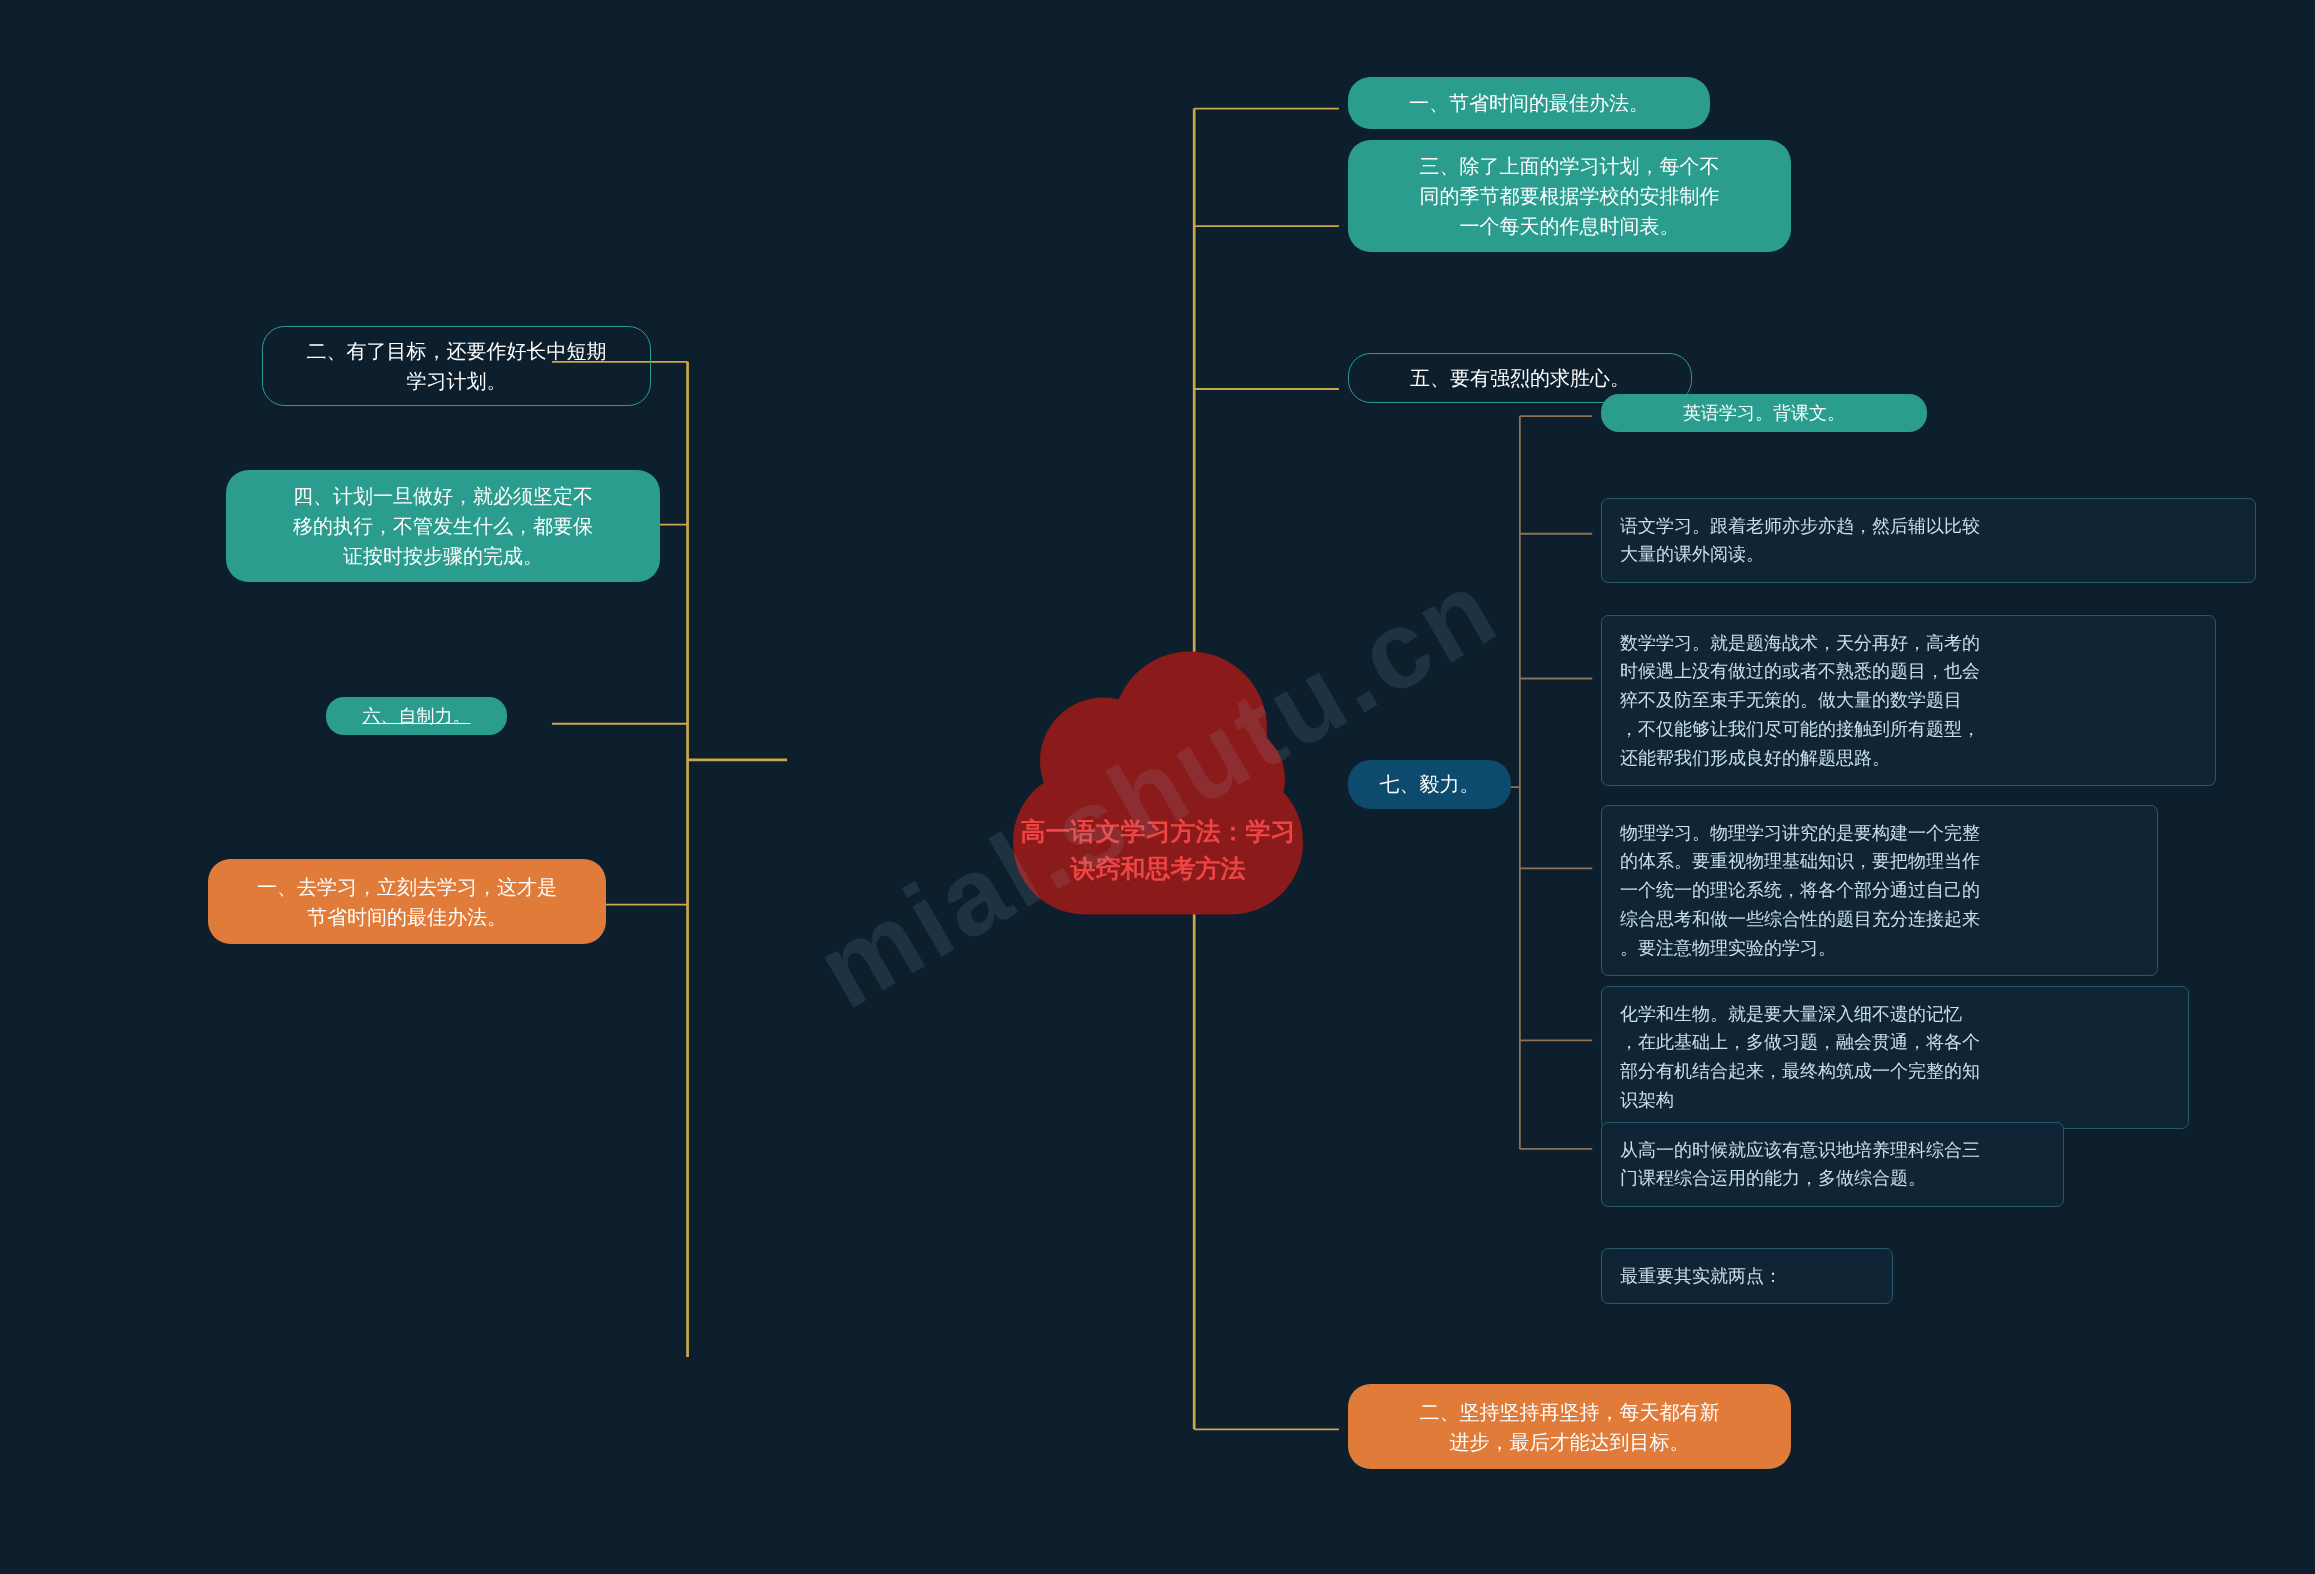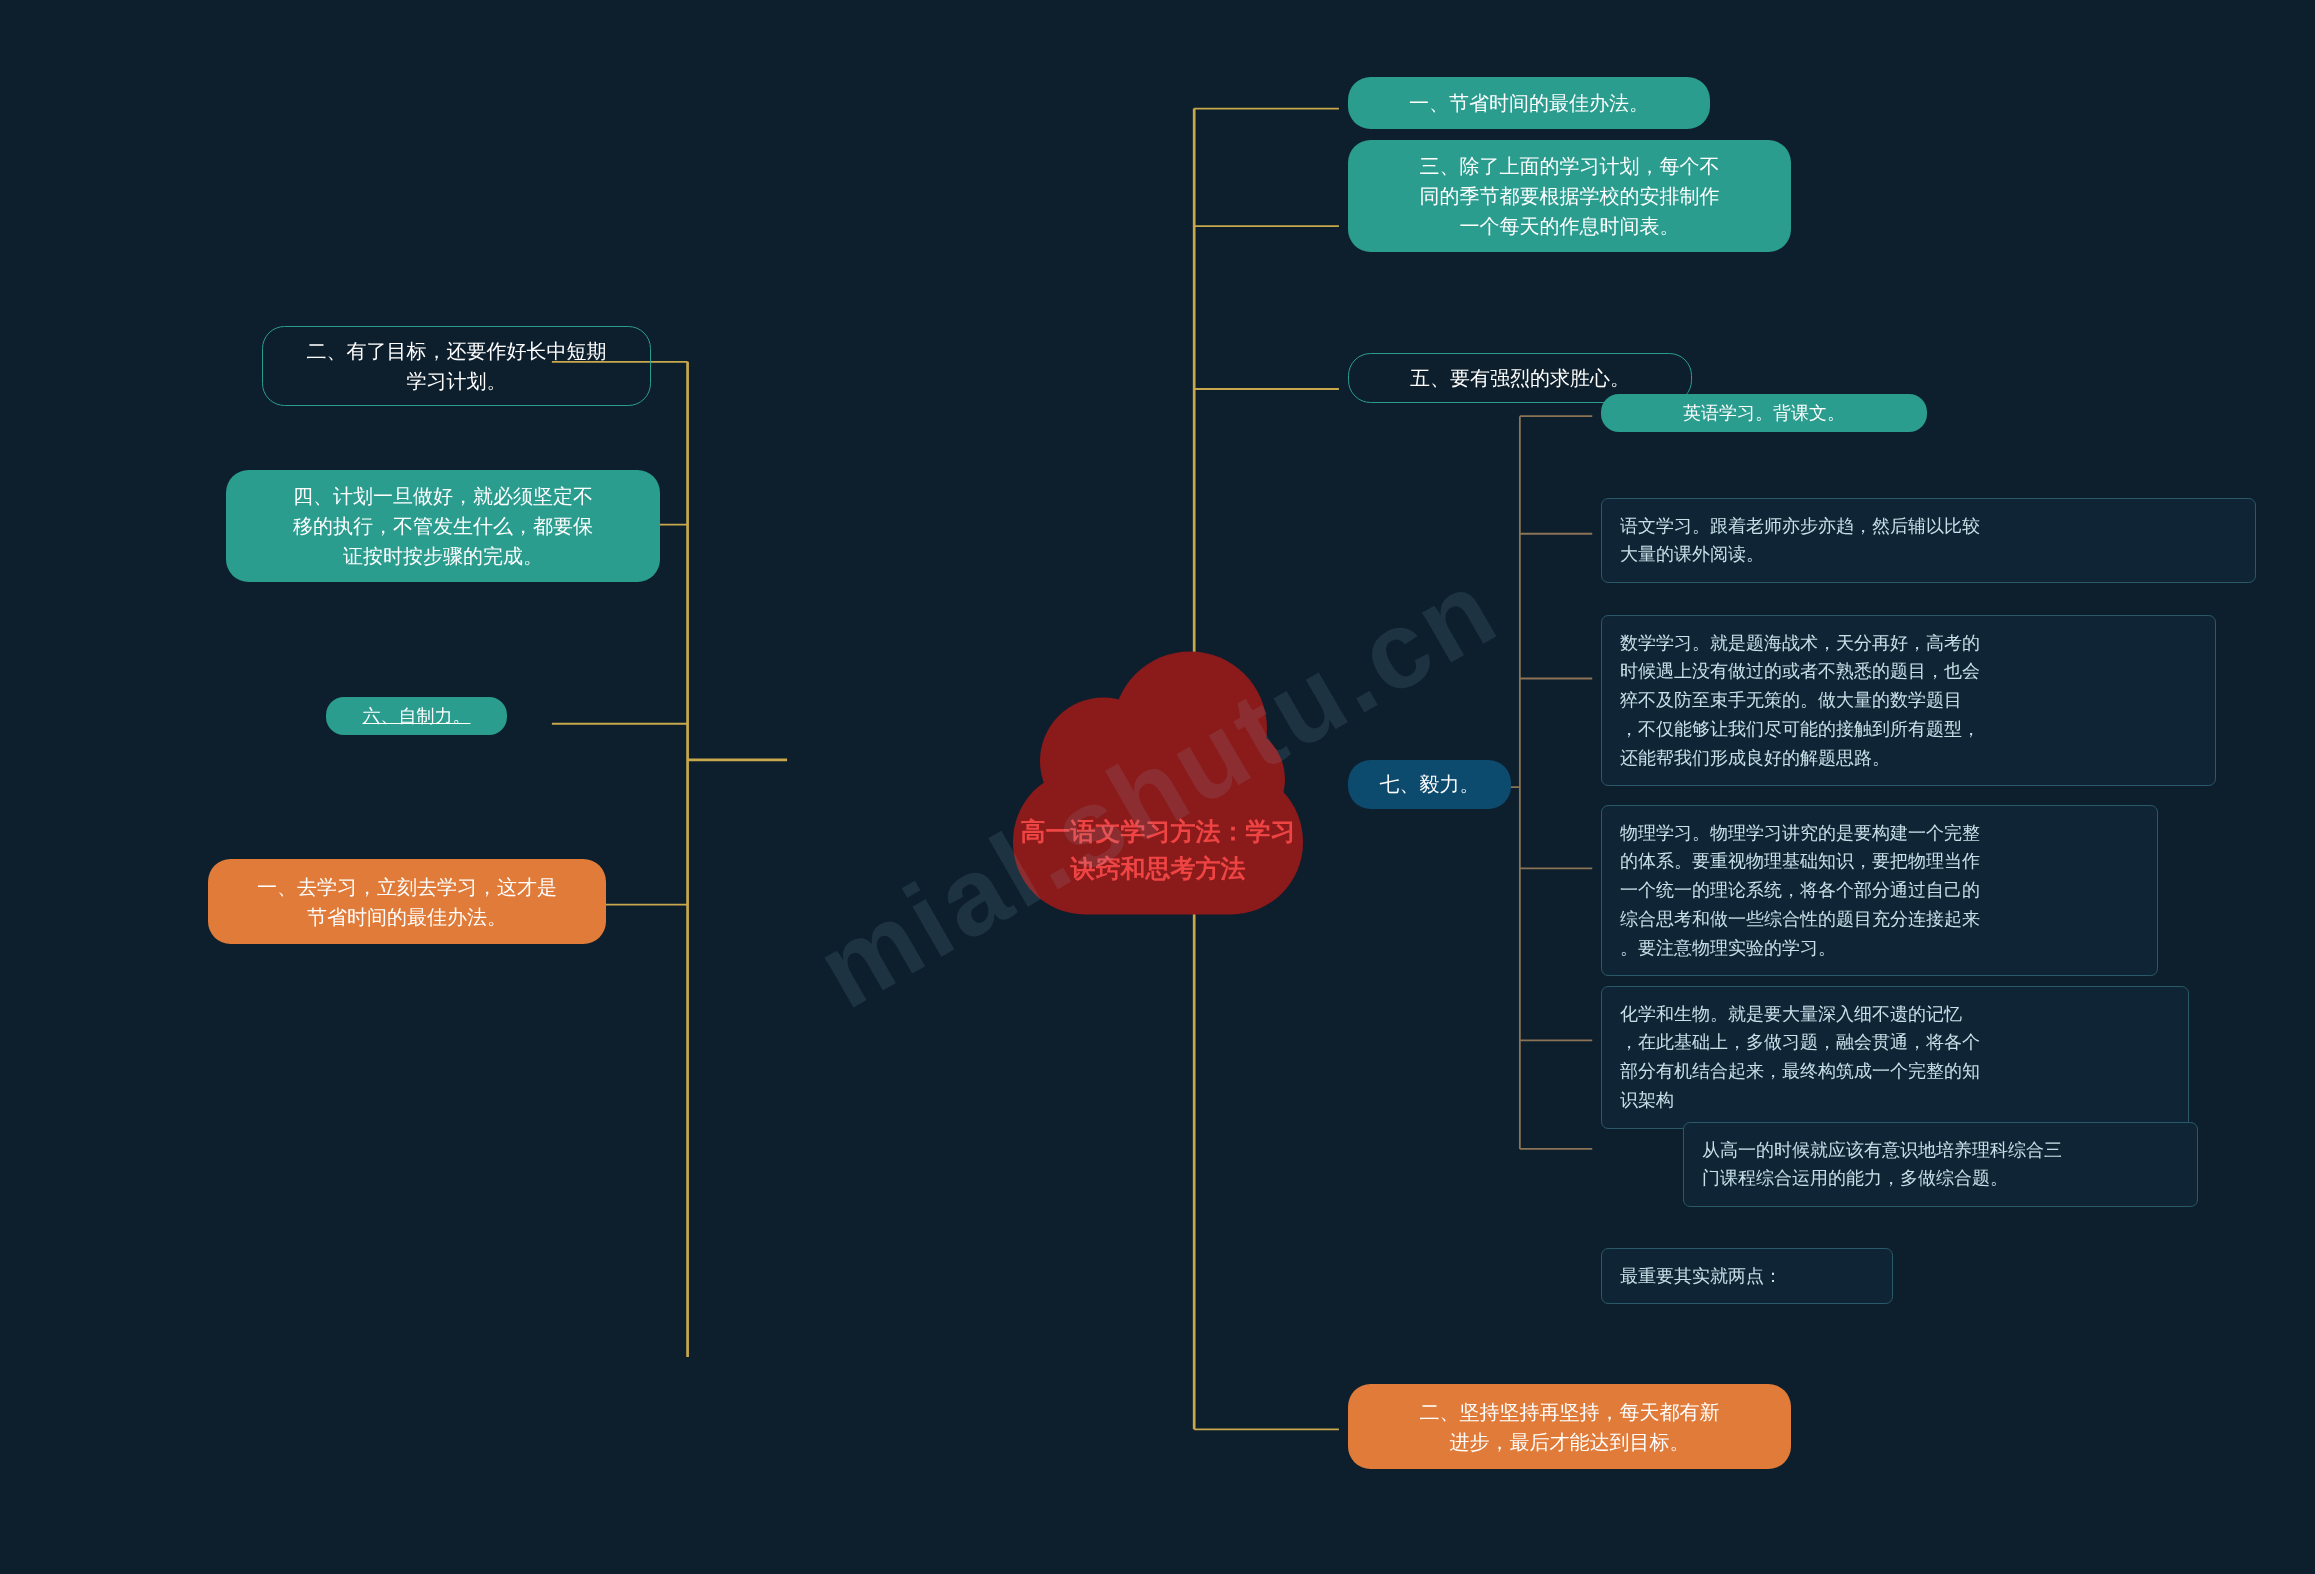--- a/index.html
+++ b/index.html
@@ -249,21 +249,21 @@
 </div>
 
 <div class="node node-dark" style="left:1601px; top:805px; width:557px;">
   <span>物理学习。物理学习讲究的是要构建一个完整<br>的体系。要重视物理基础知识，要把物理当作<br>一个统一的理论系统，将各个部分通过自己的<br>综合思考和做一些综合性的题目充分连接起来<br>。要注意物理实验的学习。</span>
 </div>
 
 <div class="node node-dark" style="left:1601px; top:986px; width:588px;">
   <span>化学和生物。就是要大量深入细不遗的记忆<br>，在此基础上，多做习题，融会贯通，将各个<br>部分有机结合起来，最终构筑成一个完整的知<br>识架构</span>
 </div>
 
-<div class="node node-dark" style="left:1683px; top:1122px; width:515px;">
+<div class="node node-dark" style="left:1601px; top:1122px; width:463px;">
   <span>从高一的时候就应该有意识地培养理科综合三<br>门课程综合运用的能力，多做综合题。</span>
 </div>
 
 <div class="node node-dark" style="left:1601px; top:1248px; width:292px;">
   <span>最重要其实就两点：</span>
 </div>
 
 <div class="node node-orange" style="left:1348px; top:1384px; width:443px;">
   <span>二、坚持坚持再坚持，每天都有新<br>进步，最后才能达到目标。</span>
 </div>

